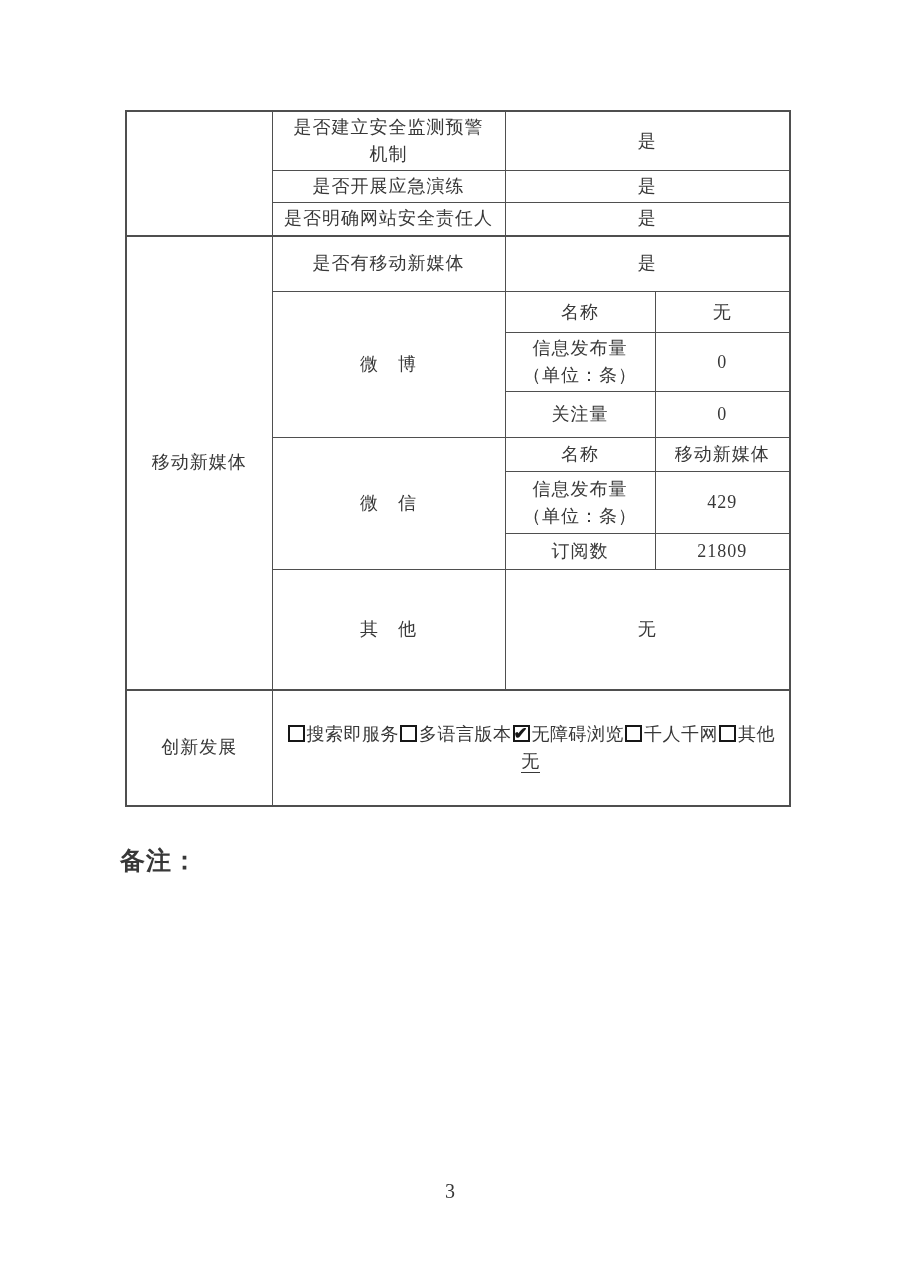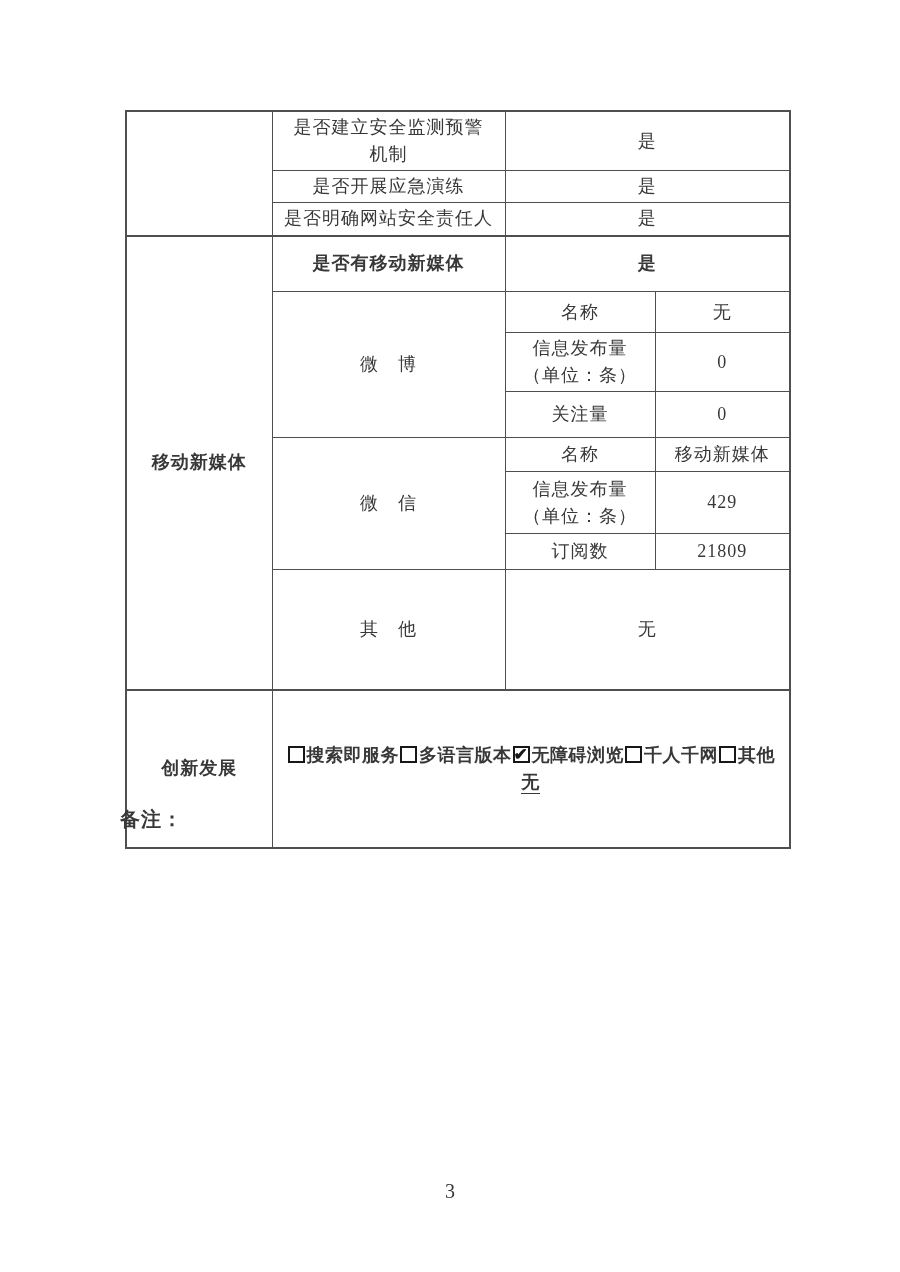--- a/index.html
+++ b/index.html
@@ -33,21 +33,20 @@
     text-align: center;
     vertical-align: middle;
     font-size: 18px;
     letter-spacing: 1px;
     padding: 2px 4px;
     line-height: 1.5;
     overflow: hidden;
   }
   tr.section-top td {
     border-top-width: 2px;
-    font-weight: bold;
   }
   td.left-pad {
     text-align: left;
     padding-left: 24px;
   }
   td.innovation-cell {
     text-align: left;
     padding-left: 38px;
     padding-right: 10px;
     line-height: 1.9;
@@ -75,22 +74,22 @@
   .cb-label {
     letter-spacing: 0.5px;
   }
   .underlined {
     border-bottom: 1px solid #383838;
     padding-bottom: 1px;
   }
   .remark {
     position: absolute;
     left: 120px;
-    top: 806px;
-    font-size: 20px;
+    top: 844px;
+    font-size: 25px;
     font-weight: 700;
     letter-spacing: 1px;
   }
   .page-number {
     position: absolute;
     left: 0;
     top: 1180px;
     width: 100%;
     text-align: center;
     font-size: 20px;
@@ -161,21 +160,21 @@
   </tr>
   <tr style="height:36px">
     <td>订阅数</td>
     <td>21809</td>
   </tr>
   <tr style="height:120px">
     <td>其　他</td>
     <td colspan="2">无</td>
   </tr>
 
-  <tr style="height:158px" class="section-top">
+  <tr style="height:116px" class="section-top">
     <td>创新发展</td>
     <td colspan="3" class="innovation-cell">
       <div>
         <span><span class="cb"></span><span class="cb-label">搜索即服务</span></span><span><span class="cb"></span><span class="cb-label">多语言版本</span></span><span><span class="cb checked"></span><span class="cb-label">无障碍浏览</span></span><span><span class="cb"></span><span class="cb-label">千人千网</span></span><span><span class="cb"></span><span class="cb-label">其他</span></span>
       </div>
       <div>
         <span class="underlined">无</span>
       </div>
     </td>
   </tr>

